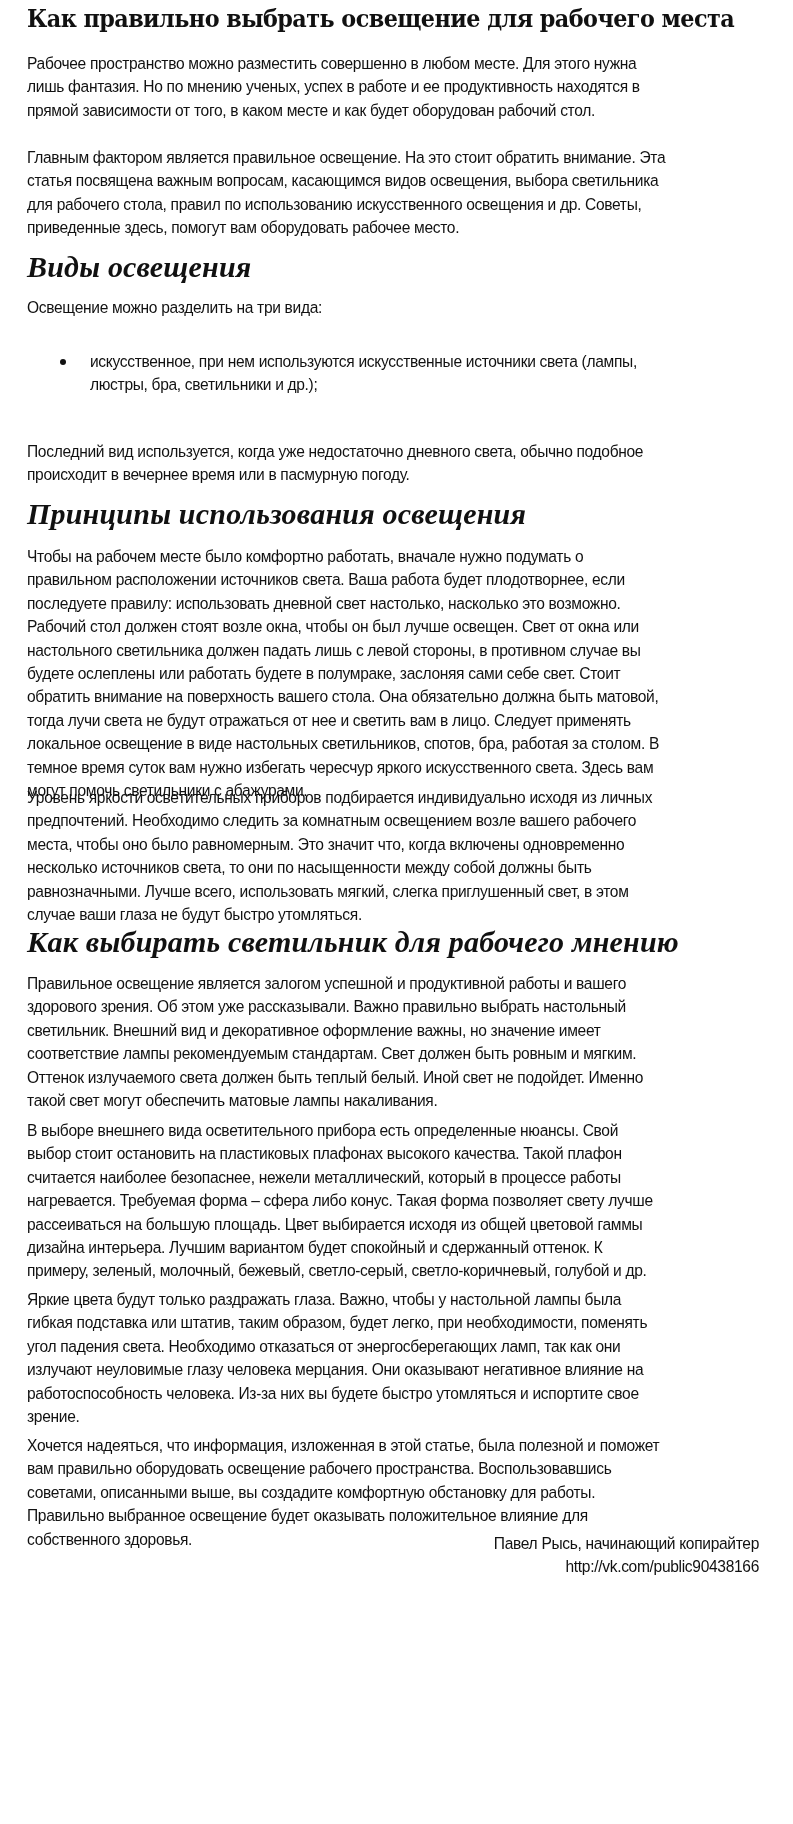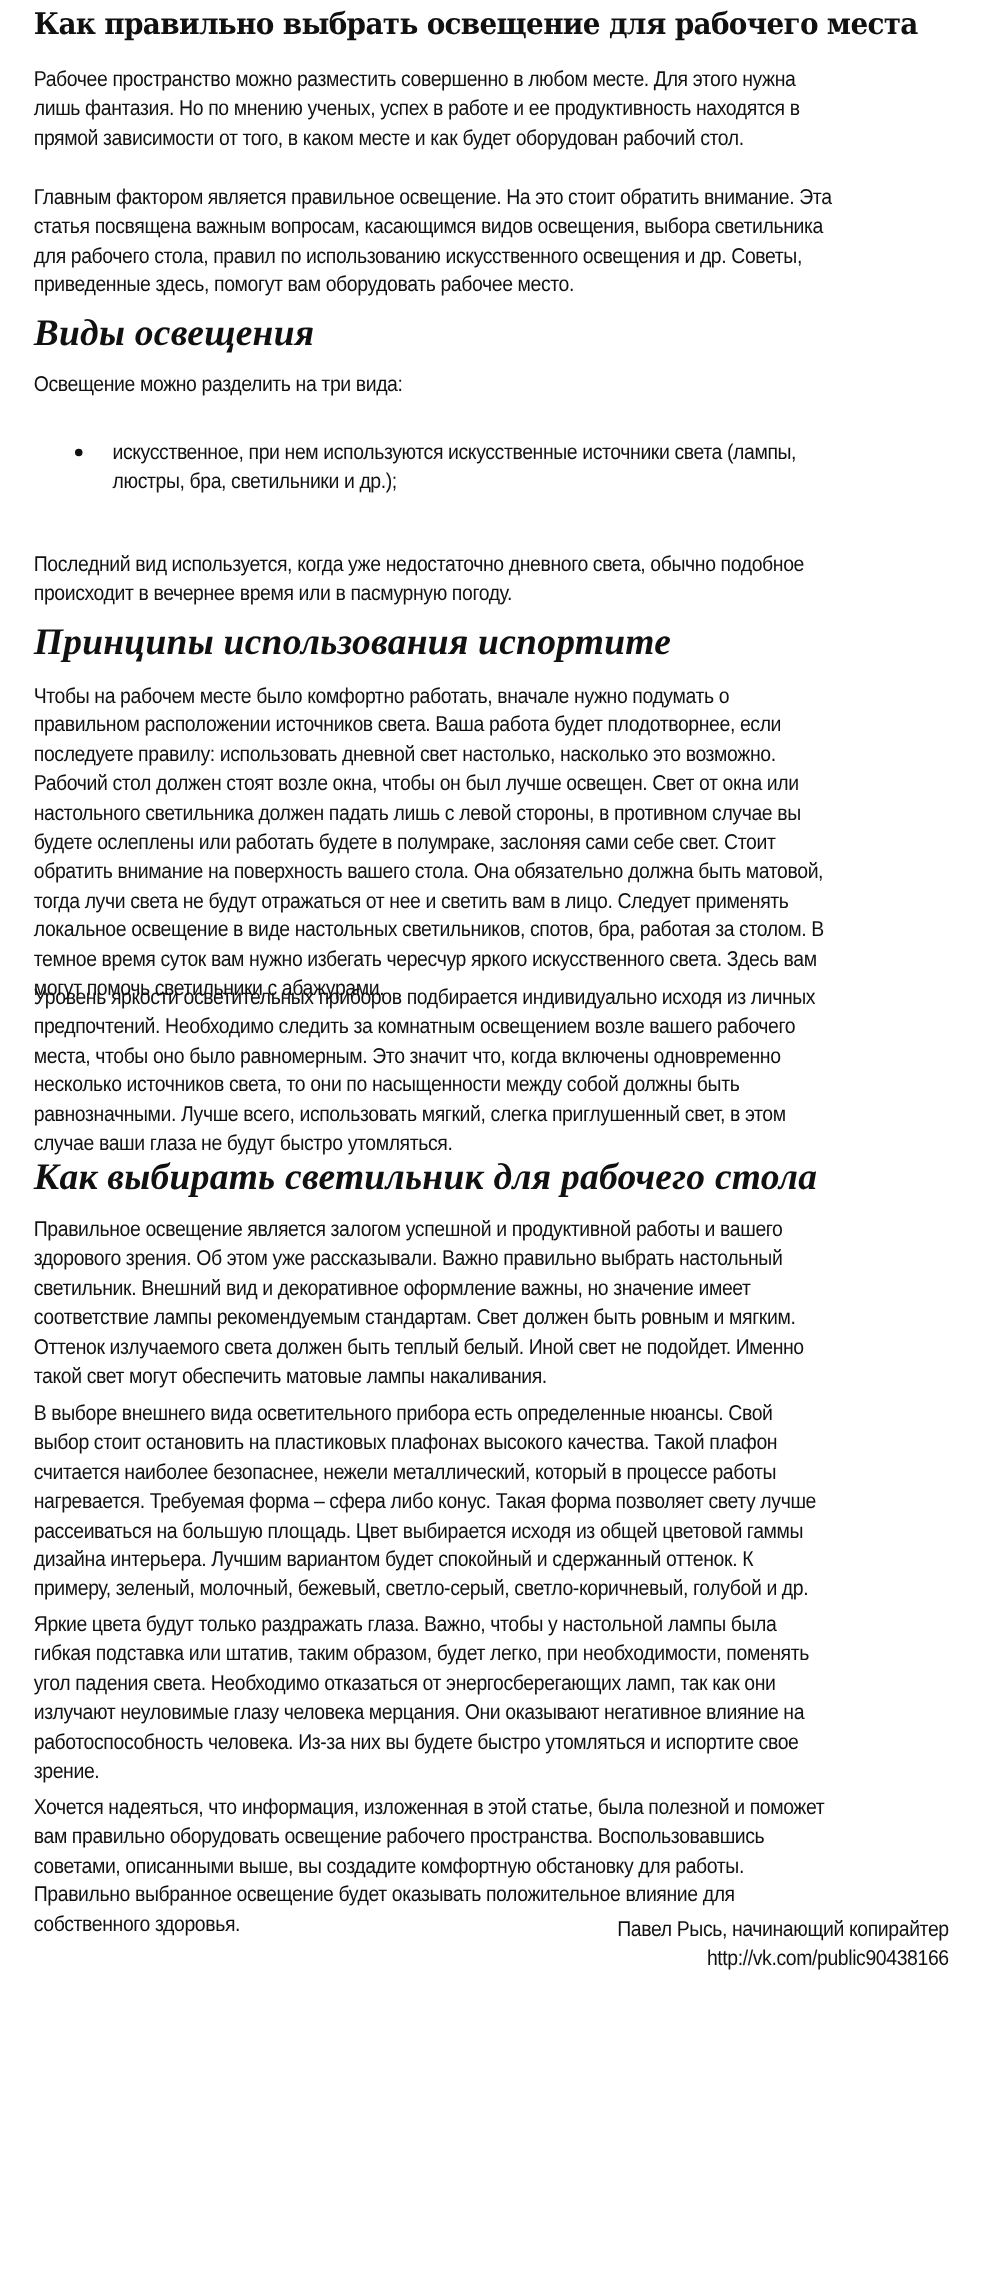--- a/index.html
+++ b/index.html
@@ -66,21 +66,21 @@
           <span class="ln">люстры, бра, светильники и др.);</span>
         </span>
       </li>
   </ul>
 
   <div class="para" style="top:440px">
       <span class="ln">Последний вид используется, когда уже недостаточно дневного света, обычно подобное</span>
       <span class="ln">происходит в вечернее время или в пасмурную погоду.</span>
     </div>
 
-  <div class="h2" style="top:497px">Принципы использования испортите</div>
+  <div class="h2" style="top:497px">Принципы использования освещения</div>
   <div class="para" style="top:545px">
       <span class="ln">Чтобы на рабочем месте было комфортно работать, вначале нужно подумать о</span>
       <span class="ln">правильном расположении источников света. Ваша работа будет плодотворнее, если</span>
       <span class="ln">последуете правилу: использовать дневной свет настолько, насколько это возможно.</span>
       <span class="ln">Рабочий стол должен стоят возле окна, чтобы он был лучше освещен. Свет от окна или</span>
       <span class="ln">настольного светильника должен падать лишь с левой стороны, в противном случае вы</span>
       <span class="ln">будете ослеплены или работать будете в полумраке, заслоняя сами себе свет. Стоит</span>
       <span class="ln">обратить внимание на поверхность вашего стола. Она обязательно должна быть матовой,</span>
       <span class="ln">тогда лучи света не будут отражаться от нее и светить вам в лицо. Следует применять</span>
       <span class="ln">локальное освещение в виде настольных светильников, спотов, бра, работая за столом. В</span>
@@ -89,21 +89,21 @@
     </div>
   <div class="para" style="top:786px">
       <span class="ln">Уровень яркости осветительных приборов подбирается индивидуально исходя из личных</span>
       <span class="ln">предпочтений. Необходимо следить за комнатным освещением возле вашего рабочего</span>
       <span class="ln">места, чтобы оно было равномерным. Это значит что, когда включены одновременно</span>
       <span class="ln">несколько источников света, то они по насыщенности между собой должны быть</span>
       <span class="ln">равнозначными. Лучше всего, использовать мягкий, слегка приглушенный свет, в этом</span>
       <span class="ln">случае ваши глаза не будут быстро утомляться.</span>
     </div>
 
-  <div class="h2" style="top:925px">Как выбирать светильник для рабочего стола</div>
+  <div class="h2" style="top:925px">Как выбирать светильник для рабочего мнению</div>
   <div class="para" style="top:972px">
       <span class="ln">Правильное освещение является залогом успешной и продуктивной работы и вашего</span>
       <span class="ln">здорового зрения. Об этом уже рассказывали. Важно правильно выбрать настольный</span>
       <span class="ln">светильник. Внешний вид и декоративное оформление важны, но значение имеет</span>
       <span class="ln">соответствие лампы рекомендуемым стандартам. Свет должен быть ровным и мягким.</span>
       <span class="ln">Оттенок излучаемого света должен быть теплый белый. Иной свет не подойдет. Именно</span>
       <span class="ln">такой свет могут обеспечить матовые лампы накаливания.</span>
     </div>
   <div class="para" style="top:1119px">
       <span class="ln">В выборе внешнего вида осветительного прибора есть определенные нюансы. Свой</span>

